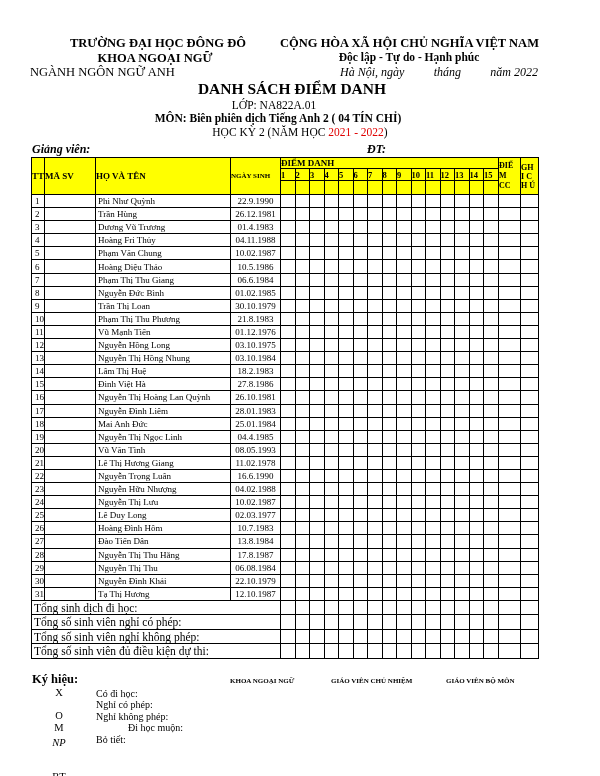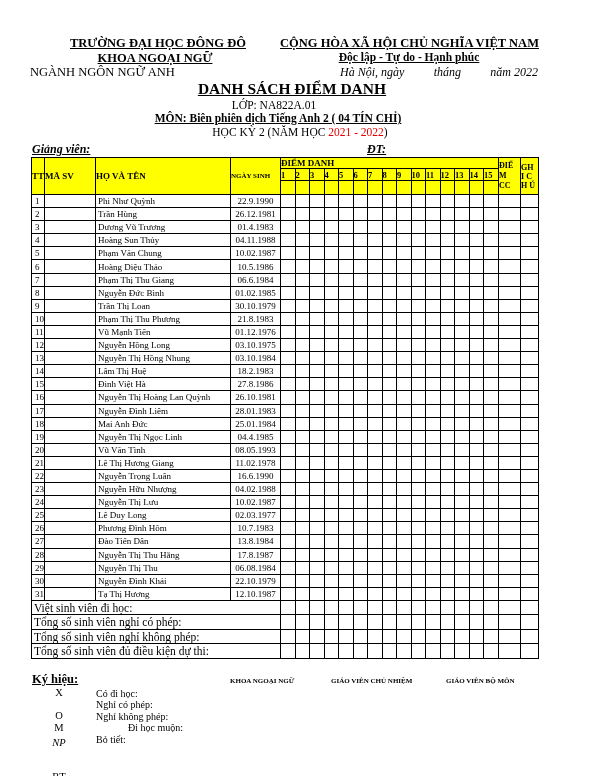--- a/index.html
+++ b/index.html
@@ -1,19 +1,19 @@
 <!DOCTYPE html>
 <html><head>
 <meta charset="utf-8">
 <style>
   html, body { margin: 0; padding: 0; background: #ffffff; }
   body { width: 600px; height: 776px; position: relative; overflow: hidden;
          font-family: "Liberation Serif", "DejaVu Serif", serif; color: #000; }
   .abs { position: absolute; white-space: nowrap; }
-  .b { font-weight: bold; text-decoration: underline; }
+  .b { font-weight: bold; }
   .i { font-style: italic; }
   .center { text-align: center; }
 
   #hdr-left-1 { left: 70px; top: 36px; width: 170px; font-size: 12.5px; }
   #hdr-left-2 { left: 70px; top: 51px; width: 170px; font-size: 12.5px; }
   #hdr-left-3 { left: 30px; top: 65px; font-size: 12.5px; }
   #hdr-right-1 { left: 280px; top: 36px; width: 258px; font-size: 12.5px; }
   #hdr-right-2 { left: 280px; top: 51px; width: 258px; font-size: 11.5px; }
   #hdr-right-3 { left: 340px; top: 65px; font-size: 12px; width: 198px; display:flex; justify-content: space-between; }
   #doc-title { left: 0; width: 584px; top: 80px; font-size: 15.5px; }
@@ -200,21 +200,21 @@
         <td></td>
         <td></td>
         <td></td>
         <td></td>
         <td></td>
         <td></td>
       </tr>
       <tr class="st">
         <td class="tt">4</td>
         <td></td>
-        <td class="name">Hoàng Sun Thủy</td>
+        <td class="name">Hoàng Fri Thủy</td>
         <td class="dob">04.11.1988</td>
         <td></td>
         <td></td>
         <td></td>
         <td></td>
         <td></td>
         <td></td>
         <td></td>
         <td></td>
         <td></td>
@@ -706,21 +706,21 @@
         <td></td>
         <td></td>
         <td></td>
         <td></td>
         <td></td>
         <td></td>
       </tr>
       <tr class="st">
         <td class="tt">26</td>
         <td></td>
-        <td class="name">Phương Đình Hôm</td>
+        <td class="name">Hoàng Đình Hôm</td>
         <td class="dob">10.7.1983</td>
         <td></td>
         <td></td>
         <td></td>
         <td></td>
         <td></td>
         <td></td>
         <td></td>
         <td></td>
         <td></td>
@@ -842,21 +842,21 @@
         <td></td>
         <td></td>
         <td></td>
         <td></td>
         <td></td>
         <td></td>
         <td></td>
         <td></td>
       </tr>
       <tr class="sum">
-        <td colspan="4" class="label">Việt sinh viên đi học:</td>
+        <td colspan="4" class="label">Tổng sinh dịch đi học:</td>
         <td></td>
         <td></td>
         <td></td>
         <td></td>
         <td></td>
         <td></td>
         <td></td>
         <td></td>
         <td></td>
         <td></td>

